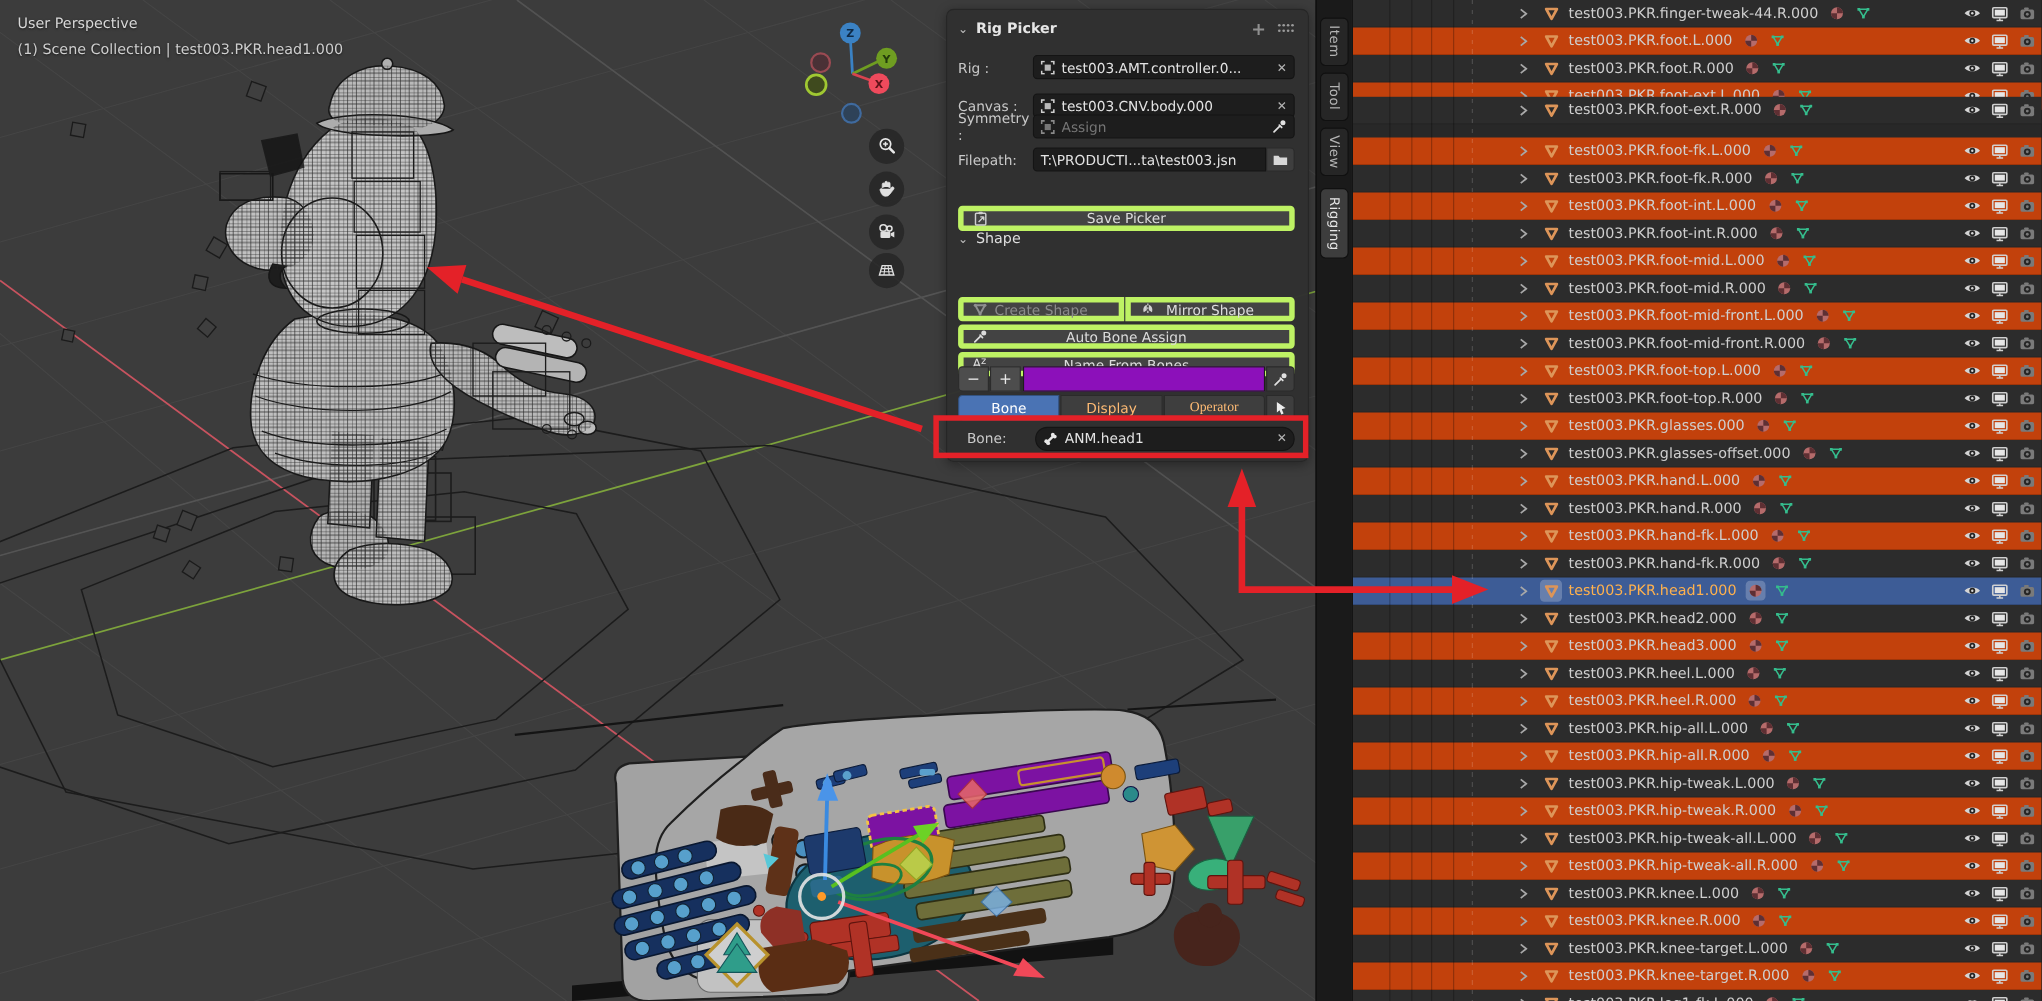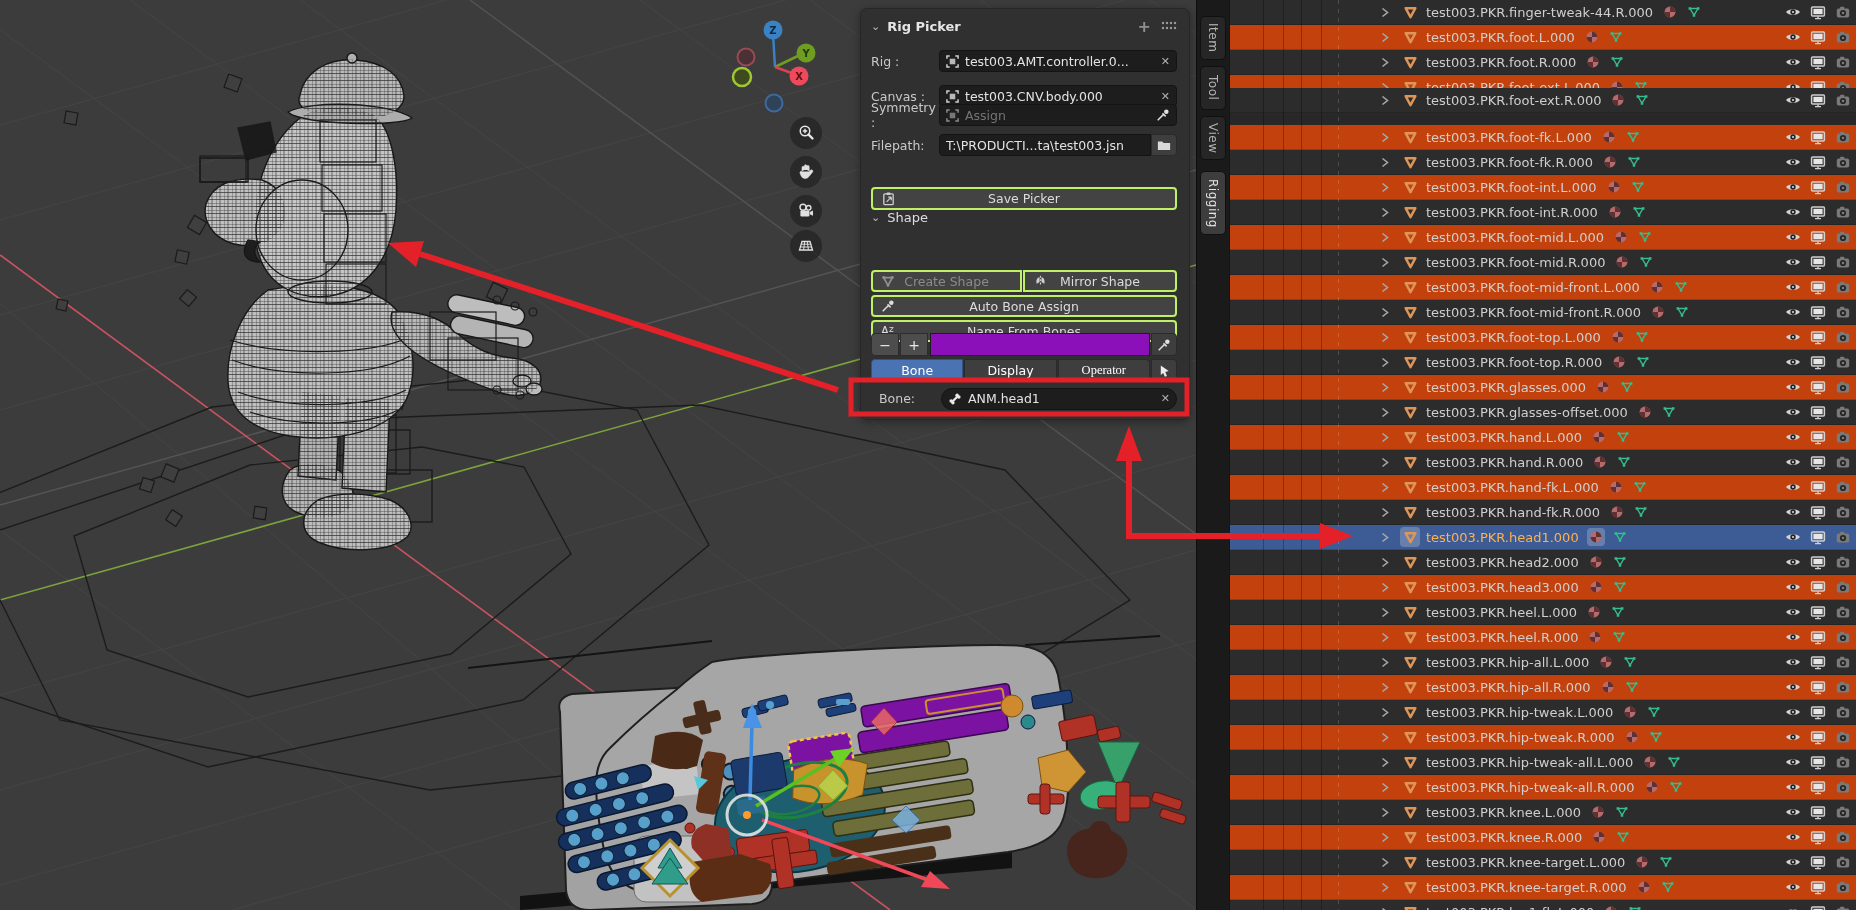--- a/index.html
+++ b/index.html
@@ -26,26 +26,26 @@
   .prow { position:absolute; left:10px; right:12px; display:flex; align-items:center; }
   .phead { color:#e6e6e6; font-size:13px; font-weight:bold; }
   .phead .chev { color:#bdbdbd; font-weight:normal; margin-right:7px; font-size:11px; }
   .hicons { margin-left:auto; display:flex; gap:10px; align-items:center; color:#8f8f8f; }
   .flabel { width:68px; flex:0 0 68px; color:#c9c9c9; font-size:12.5px; }
   .pfield { flex:1; height:22px; background:#1d1d1d; border:1px solid #141414; border-radius:4px;
     display:flex; align-items:center; padding:0 6px; color:#e3e3e3; font-size:12.5px; gap:6px; min-width:0; }
   .pfield .val { white-space:nowrap; overflow:hidden; flex:1; }
   .pfield .ph { color:#757575; }
   .xbtn { color:#b2b2b2; font-size:11px; flex:0 0 auto; }
-  .pbtn { flex:1; height:100%; background:#434343; border:2px solid #bef264; border-radius:4px;
+  .pbtn { flex:1; height:100%; background:#434343; border:5px solid #bef264; border-radius:4px;
     color:#dcdcdc; font-size:12.5px; display:flex; align-items:center; justify-content:center; position:relative;margin-top:48px; }
   .pbtn .licon { position:absolute; left:8px; top:50%; transform:translateY(-50%); display:flex; }
   .pbtn.disabled { color:#8b8b8b; }
   .seg { display:flex; flex:1; height:100%; gap:1px; }
-  .ptab { height:100%; background:#3e3e3e; border:1px solid #2a2a2a; color:#ffffff; font-size:12.5px;
+  .ptab { height:100%; background:#3e3e3e; border:1px solid #2a2a2a; color:#fdba74; font-size:12.5px;
     display:flex; align-items:center; justify-content:center; }
   .ptab.first { border-radius:4px 0 0 4px; } .ptab.last { border-radius:0 4px 4px 0;font-family:Liberation Serif, serif; }
   .ptab.active { background:var(--accent-blue); border-color:#33527f; color:#fff; }
   .sqbtn { width:28px; flex:0 0 28px; height:100%; background:#4d4d4d; border:1px solid #2c2c2c;
     color:#e8e8e8; font-size:14px; display:flex; align-items:center; justify-content:center; }
   .swatch { flex:1; height:100%; border:1px solid #1d1d1d; background:var(--swatch); }
   .iconbtn { width:26px; flex:0 0 26px; height:100%; background:#3e3e3e; border:1px solid #2a2a2a;
     display:flex; align-items:center; justify-content:center; border-radius:0 4px 4px 0; }
 
   
@@ -349,20 +349,22 @@
           <polygon points="854,748 830,751 839,767" fill="#6cd226"></polygon>
           <line x1="762" y1="820" x2="928" y2="880" stroke="#f04858" stroke-width="3.5"></line>
           <polygon points="950,889 921,887 930,871" fill="#f04858"></polygon>
           <circle cx="747" cy="815" r="20" fill="none" stroke="#e4e4e4" stroke-width="3" opacity="0.9"></circle>
           <circle cx="747" cy="815" r="4" fill="#ff9a28"></circle>
         </g>
       </g>
     </svg>
 
     <div class="vp-header">
+      <div>User Perspective</div>
+      <div class="l2">(1) Scene Collection | test003.PKR.head1.000</div>
     </div>
 
     <svg id="navgizmo" width="110" height="110" viewBox="0 0 110 110">
       <line x1="50" y1="59" x2="48" y2="26" stroke="#3a82c4" stroke-width="2.5"></line>
       <line x1="50" y1="59" x2="77" y2="46" stroke="#6f9d21" stroke-width="2.5"></line>
       <line x1="50" y1="59" x2="72" y2="67" stroke="#d8434f" stroke-width="2.5"></line>
       <circle cx="21" cy="49" r="8.5" fill="#4a3136" stroke="#9a4a52" stroke-width="2"></circle>
       <circle cx="17" cy="69" r="9" fill="#3f4a1e" stroke="#a0c832" stroke-width="2.5"></circle>
       <circle cx="49" cy="95" r="8.5" fill="#2e4258" stroke="#3f6a9e" stroke-width="2"></circle>
       <circle cx="48" cy="22" r="9.5" fill="#3b82c4"></circle>

